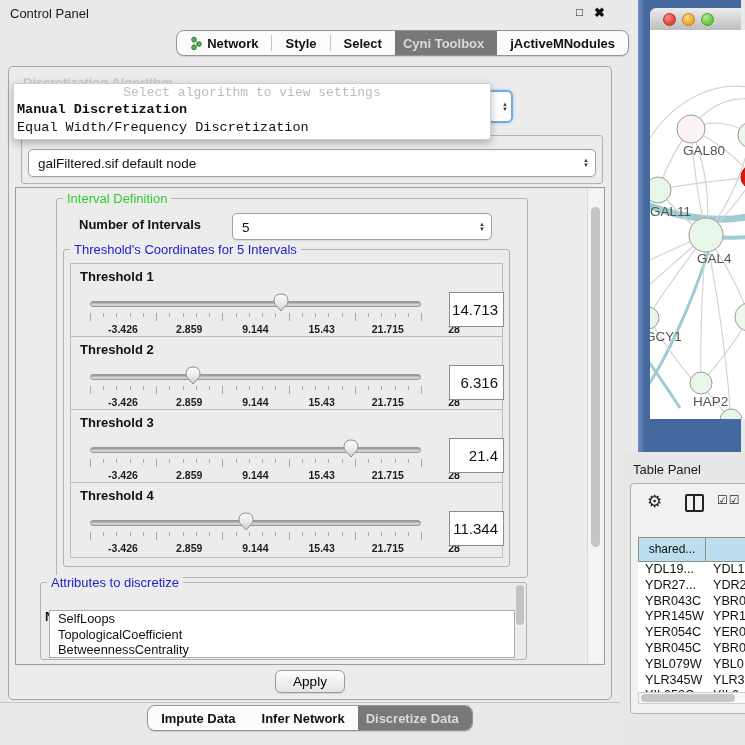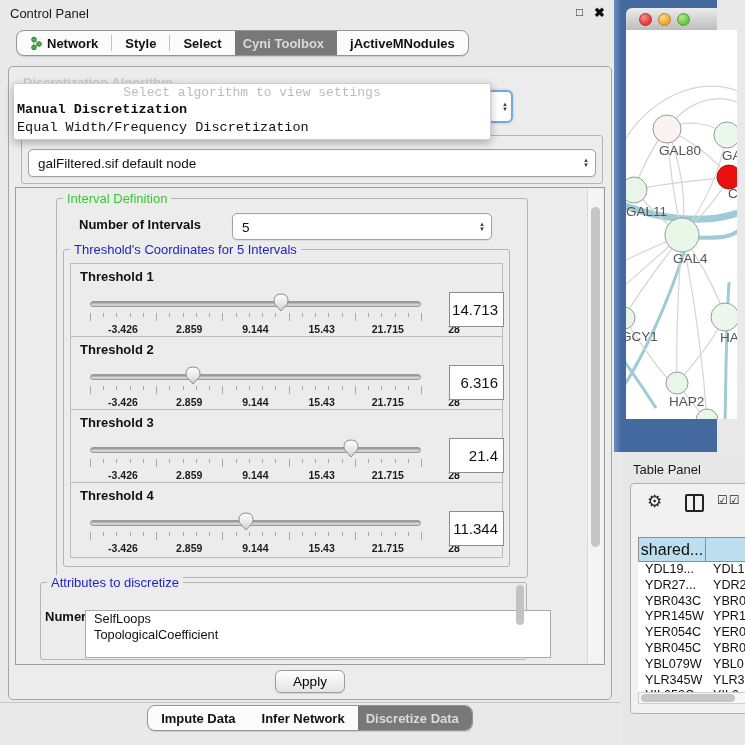--- a/index.html
+++ b/index.html
@@ -4,21 +4,21 @@
 <style>
   html,body{margin:0;padding:0;background:#e9e9e9;}
   .app{position:relative;width:745px;height:745px;overflow:hidden;
        font-family:"Liberation Sans",sans-serif;background:#e9e9e9;color:#111;}
 
   
   .cp-title{position:absolute;left:10px;top:6px;font-size:13px;color:#1a1a1a;}
   .float-icon{position:absolute;left:576px;top:5px;font-size:12px;color:#222;font-weight:700;}
   .close-icon{position:absolute;left:594px;top:5px;font-size:13px;color:#111;font-weight:700;}
 
-  .tabrow{position:absolute;left:16px;top:30px;width:620px;display:flex;justify-content:flex-start;}
+  .tabrow{position:absolute;left:9px;top:30px;width:620px;display:flex;justify-content:flex-end;}
   .tabgroup{display:inline-flex;align-items:stretch;border:1px solid #949494;border-radius:8px;
             overflow:hidden;background:#fbfbfb;height:24px;box-shadow:0 1px 1px rgba(0,0,0,.12);}
   .tab{display:flex;align-items:center;gap:5px;padding:0 13px;font-size:13px;font-weight:700;color:#111;}
   .tab.sel{background:#787878;color:#dadada;padding-left:8px;}
   .tabsep{width:1px;background:#c3c3c3;margin:4px 0;}
 
   .outer-panel{position:absolute;left:8px;top:66px;width:602px;height:632px;
                border:1px solid #a5a5a5;border-radius:5px;background:#ececec;}
 
   .ghost-title{position:absolute;left:14px;top:8px;font-size:13px;font-weight:700;color:#c7cbc7;}
@@ -68,33 +68,33 @@
   .tick.minor{height:4px;}
   .tick.major{height:8px;}
   .ticklabels{position:absolute;left:0;top:26px;width:100%;height:12px;}
   .ticklabel{position:absolute;transform:translateX(-50%);font-size:10.5px;font-weight:700;color:#1c1c1c;white-space:nowrap;margin-left:33px;}
   .th-value{position:absolute;left:378px;top:28px;width:48px;height:33px;background:#fff;
             border:1.5px solid #8d8d8d;font-size:15px;text-align:right;line-height:33px;padding-right:5px;}
 
   .attr-group{left:24px;top:394px;width:485px;height:76px;}
   .attr-title{position:absolute;left:4px;top:26px;font-size:13px;font-weight:700;}
   .listbox{position:absolute;left:8px;top:27px;width:464px;height:46px;background:#fff;
-           border:1px solid #ababab;overflow:hidden;margin-left:36px;}
+           border:1px solid #ababab;overflow:hidden;}
   .listitem{height:15.5px;line-height:15.5px;padding-left:8px;font-size:12.8px;color:#111;white-space:nowrap;}
   .list-vscroll{position:absolute;right:2px;top:2px;width:8px;height:40px;border-radius:4px;background:#c2c2c2;}
 
   .applyrow{position:absolute;left:0;top:603px;width:100%;display:flex;justify-content:center;}
   .apply-btn{width:70px;height:23px;border:1px solid #9b9b9b;border-radius:6px;font-size:13.5px;
              font-family:"Liberation Sans",sans-serif;background:linear-gradient(#fefefe,#e4e4e4);box-shadow:0 1px 1px rgba(0,0,0,.1);}
 
   .bottom-sep{position:absolute;left:0;top:702px;width:620px;height:1px;background:#c4c4c4;}
   .bottom-tabs{position:absolute;left:0;top:705px;width:620px;display:flex;justify-content:center;}
 
   
-  .net-window{position:absolute;left:614px;top:0;width:103px;height:452px;
+  .net-window{position:absolute;left:638px;top:0;width:103px;height:452px;
               background:linear-gradient(90deg,#6e8dbd 0,#44699f 7px);}
   .net-titlebar{position:absolute;left:12px;top:8px;right:0;height:22px;border-radius:6px 0 0 0;
                 background:linear-gradient(#ececec,#bdbdbd);border-bottom:1px solid #989898;}
   .light{position:absolute;top:5px;width:11px;height:11px;border-radius:50%;}
   .light.red{left:13px;background:radial-gradient(circle at 35% 30%,#fb8d88,#dd3e36 70%);border:1px solid #b23028;}
   .light.yellow{left:32px;background:radial-gradient(circle at 35% 30%,#fcd98c,#efa42c 70%);border:1px solid #c07f1e;}
   .light.green{left:51px;background:radial-gradient(circle at 35% 30%,#b2e896,#64c43c 70%);border:1px solid #53a02c;}
   .net-canvas{position:absolute;left:12px;top:30px;width:111px;height:389px;background:#fff;overflow:hidden;}
   .net-canvas svg{position:absolute;left:0;top:0;}
 
@@ -102,21 +102,21 @@
   .tp-region{position:absolute;left:622px;top:452px;width:123px;height:293px;background:#e7e7e7;}
   .tp-title{position:absolute;left:11px;top:10px;font-size:13px;color:#1a1a1a;}
   .tp-inner{position:absolute;left:8px;top:31px;width:130px;height:229px;background:#f1f1f1;
             border:1px solid #b0b0b0;border-radius:4px;}
   .gear-glyph{position:absolute;left:16px;top:7px;font-size:17px;color:#222;}
   .col-icon{position:absolute;left:54px;top:10px;width:15px;height:14px;border:2px solid #222;border-radius:2px;}
   .col-icon::after{content:"";position:absolute;left:6px;top:0;width:2px;height:100%;background:#222;}
   .check-glyphs{position:absolute;left:86px;top:9px;font-size:12px;letter-spacing:1px;color:#222;}
   .tp-header{position:absolute;left:7px;top:53px;height:25px;display:flex;}
   .tp-hcell{width:68px;box-sizing:border-box;background:#bcdff0;border:1px solid #8f8f8f;margin-right:-1px;
-            font-size:16px;text-align:center;line-height:23px;color:#111;overflow:hidden;white-space:nowrap;}
+            font-size:12px;text-align:center;line-height:23px;color:#111;overflow:hidden;white-space:nowrap;}
   .tp-rows{position:absolute;left:7px;top:78px;width:136px;height:130px;background:#fff;overflow:hidden;}
   .tp-row{display:flex;height:15.8px;line-height:15.8px;font-size:12.6px;}
   .tp-cell{width:68px;padding-left:7px;box-sizing:border-box;white-space:nowrap;overflow:hidden;}
   .tp-hscroll{position:absolute;left:7px;top:208px;width:136px;height:12px;background:#f7f7f7;border:1px solid #cdcdcd;box-sizing:border-box;}
   .tp-hthumb{position:absolute;left:2px;top:1px;width:94px;height:8px;border-radius:4px;background:#c6c6c6;}
 </style>
 </head>
 <body>
 
 <svg width="0" height="0" style="position:absolute">
@@ -388,20 +388,21 @@
             </div>
           </div>
         </div>
 
         <div class="group attr-group">
           <span class="legend blue">Attributes to discretize</span>
           <div class="attr-title">Numerical Attributes</div>
           <div class="listbox" id="attrlist">
               <div class="listitem">SelfLoops</div>
               <div class="listitem">TopologicalCoefficient</div>
+              <div class="listitem">BetweennessCentrality</div>
             </div>
           <div class="list-vscroll"></div>
         </div>
 
         <div class="vscroll">
             <div class="vthumb"></div>
           </div>
       </div>
 
       <div class="applyrow">

